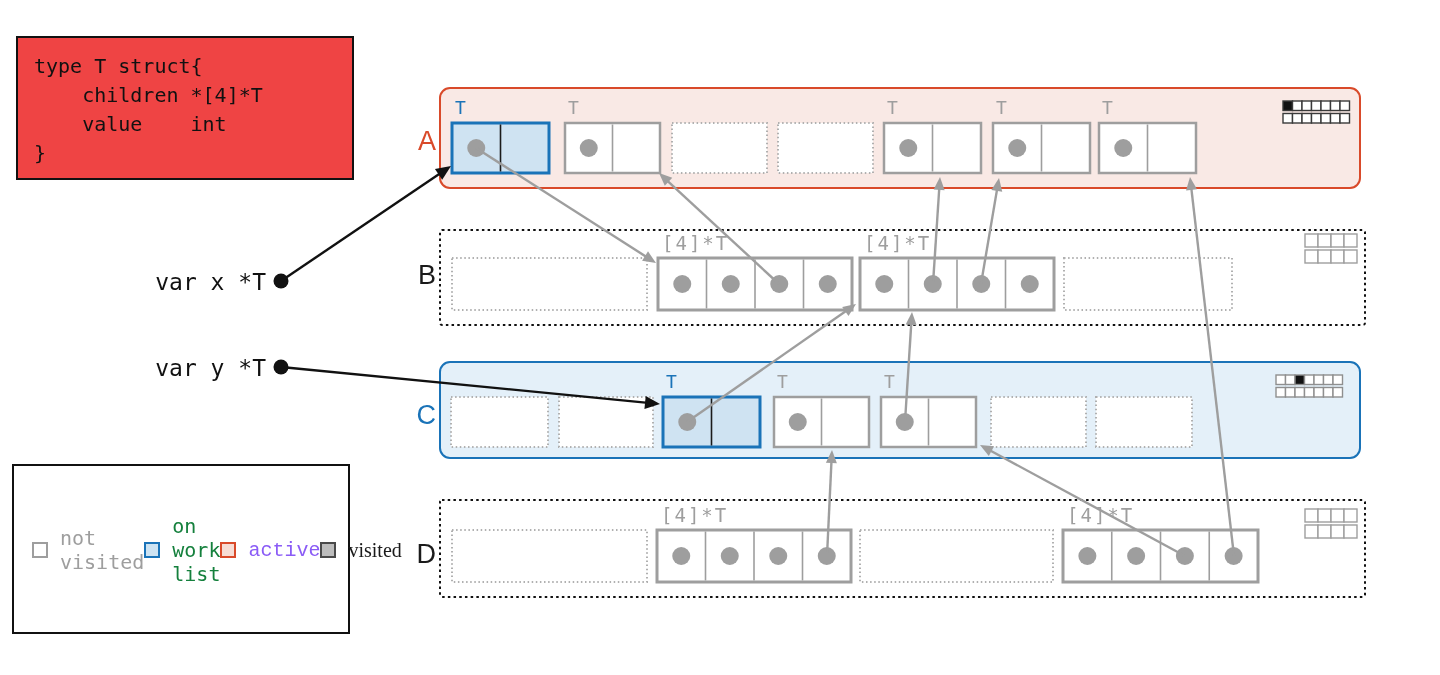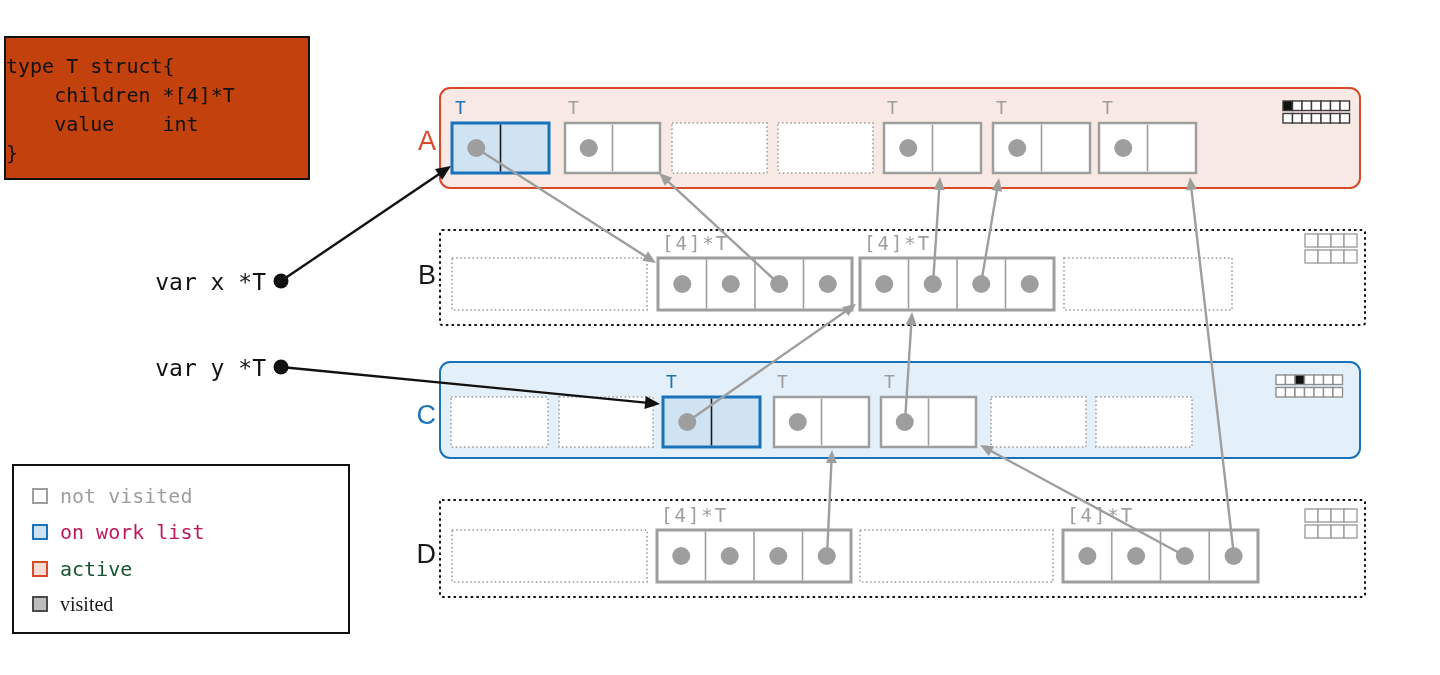--- a/index.html
+++ b/index.html
@@ -1,24 +1,24 @@
 <!DOCTYPE html>
 <html><head>
 <meta charset="utf-8">
 <style>
   html,body{margin:0;padding:0;background:#fff;}
   .stage{position:relative;width:1440px;height:675px;background:#fff;overflow:hidden;
          font-family:"DejaVu Sans Mono",monospace;}
   .stage svg{position:absolute;left:0;top:0;}
-  .codebox{position:absolute;left:4px;top:36px;width:302px;height:112px;
-           border:2.5px solid #111;background:#c2410c;padding:14px 0;}
+  .codebox{position:absolute;left:16px;top:36px;width:302px;height:112px;
+           border:2.5px solid #111;background:#ef4444;padding:14px 16px;}
   .codebox pre{margin:0;font:20px/29px "DejaVu Sans Mono",monospace;color:#111;}
   .legend{position:absolute;left:12px;top:464px;width:300px;height:132px;
           border:2.5px solid #111;background:#fff;padding:18px 16px 16px 18px;
-          display:flex;flex-direction:column;justify-content:space-between;}
+          display:flex;justify-content:space-between;}
   .legend-item{display:flex;align-items:center;gap:12px;
                font:20px "DejaVu Sans Mono",monospace;}
   .sq{width:12px;height:12px;border:2.5px solid #999;display:inline-block;flex:none;}
 </style>
 </head>
 <body>
 
 <div class="stage">
   <svg id="diagram" width="1440" height="675" viewBox="0 0 1440 675">
       <g>
@@ -206,24 +206,24 @@
 }</pre>
   </div>
 
   <div class="legend" id="legend">
       <div class="legend-item">
         <span class="sq" style="border-color: rgb(158, 158, 158); background: rgb(255, 255, 255);"></span>
         <span style="color: rgb(158, 158, 158);">not visited</span>
       </div>
       <div class="legend-item">
         <span class="sq" style="border-color: rgb(26, 115, 184); background: rgb(205, 227, 242);"></span>
-        <span style="color: #be185d;">on work list</span>
+        <span style="color: #15803d;">on work list</span>
       </div>
       <div class="legend-item">
         <span class="sq" style="border-color: rgb(217, 74, 42); background: rgb(247, 220, 212);"></span>
-        <span style="color: #14532d;">active</span>
+        <span style="color: #8b5cf6; font-family: Liberation Mono, monospace;">active</span>
       </div>
       <div class="legend-item">
         <span class="sq" style="border-color: rgb(74, 74, 74); background: rgb(189, 189, 189);"></span>
         <span style="color: rgb(26, 26, 26); font-family: Liberation Serif, serif;">visited</span>
       </div>
     </div>
 </div>
 
 </body></html>

